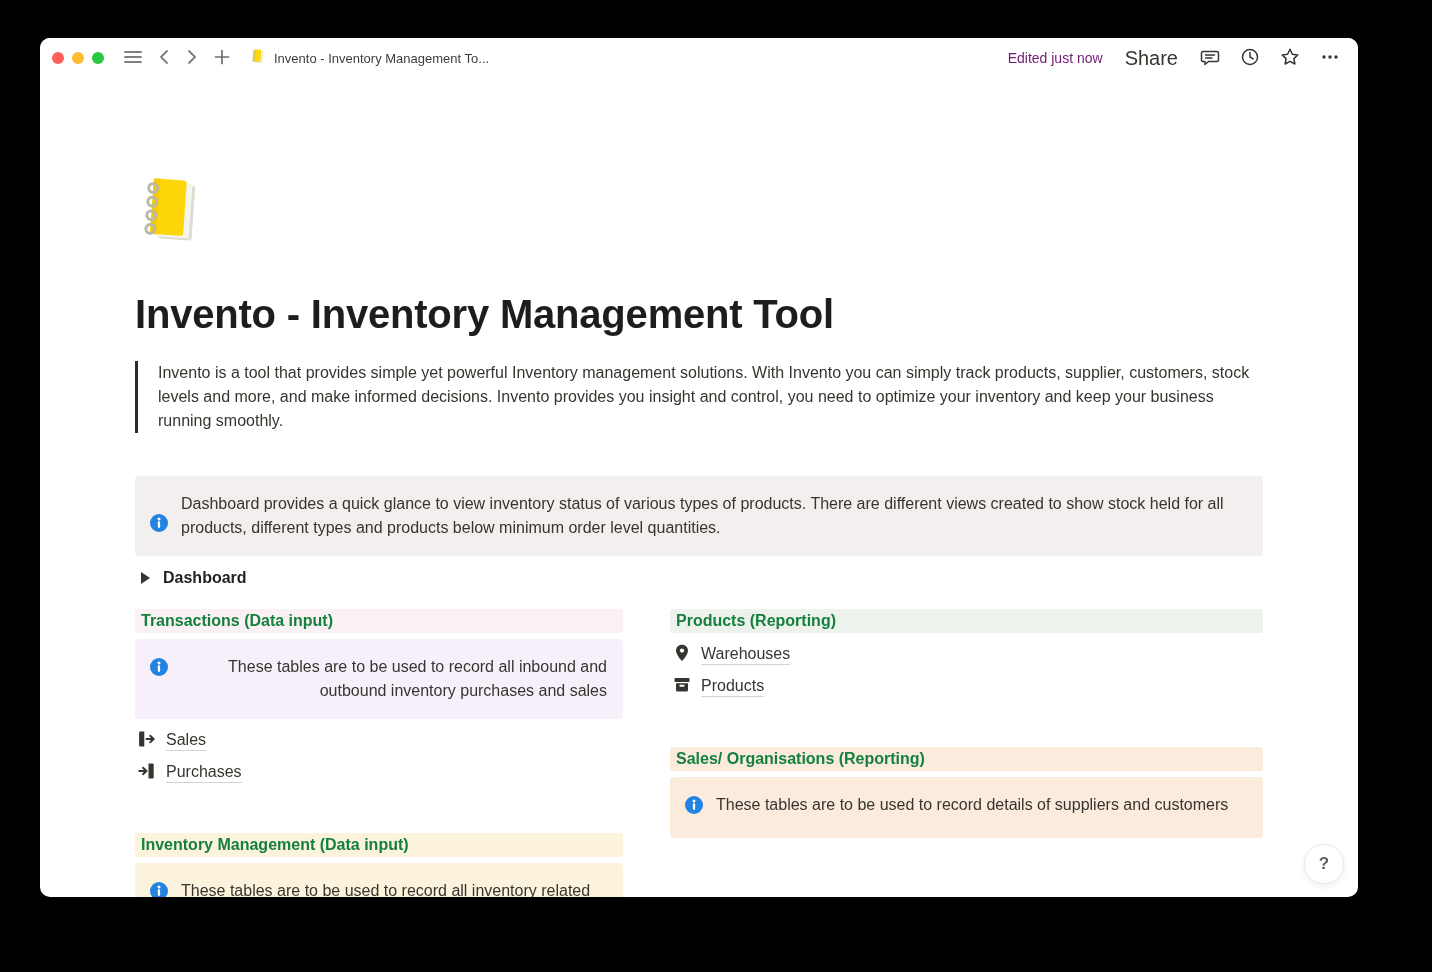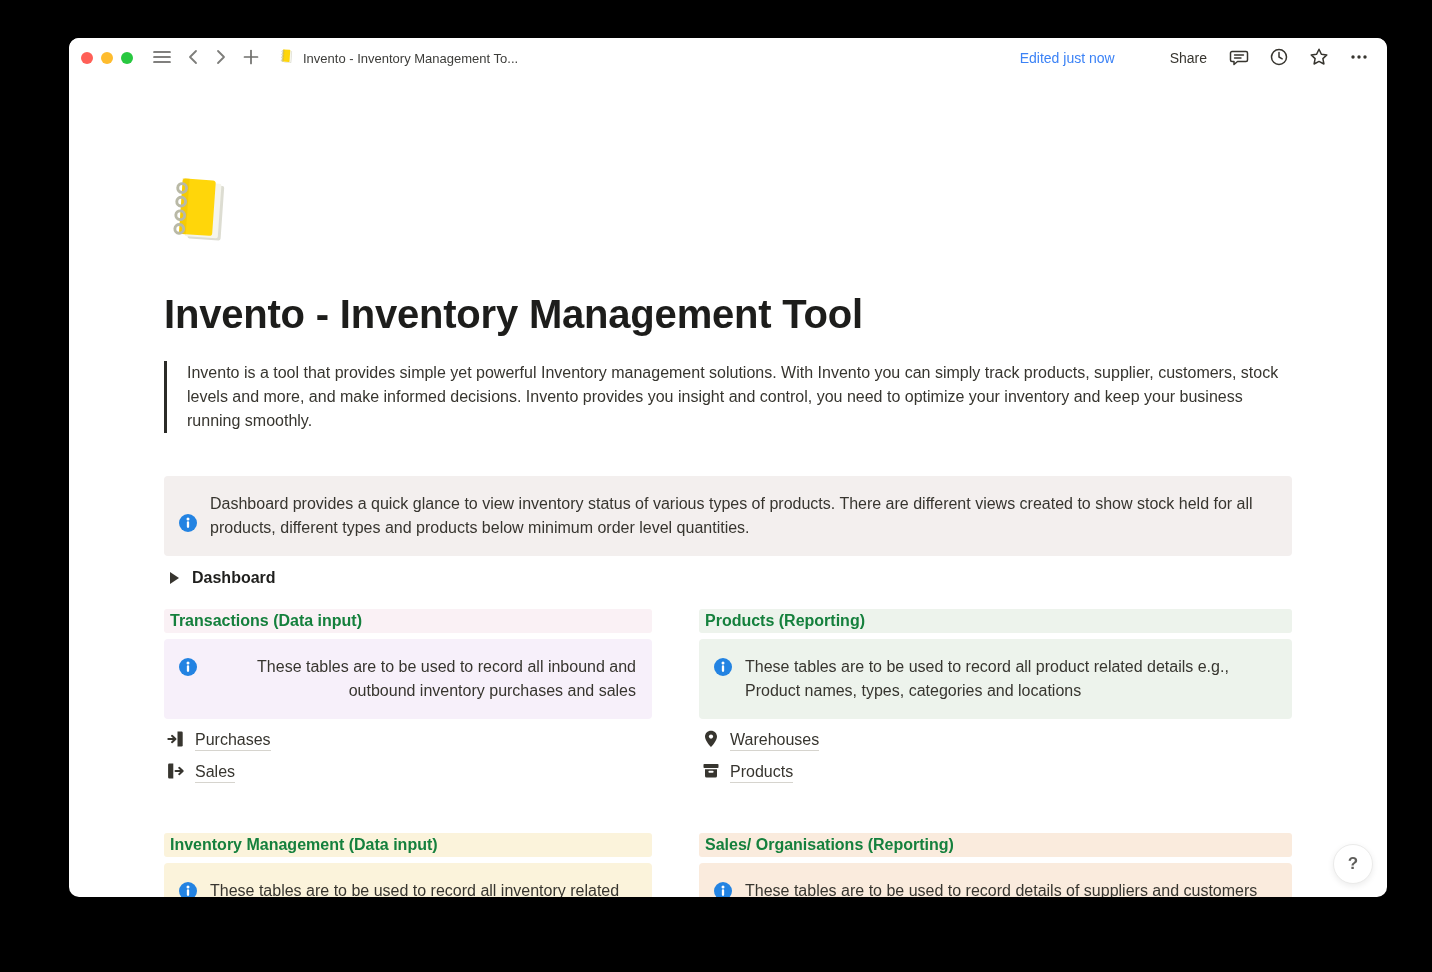--- a/index.html
+++ b/index.html
@@ -6,21 +6,21 @@
   html, body { width: 1432px; height: 972px; }
   body {
     background: #000;
     font-family: "Liberation Sans", "DejaVu Sans", sans-serif;
     color: #37352F;
     position: relative;
     overflow: hidden;
   }
   .window {
     position: absolute;
-    left: 69px; top: 38px;
+    left: 40px; top: 38px;
     width: 1318px; height: 859px;
     background: #fff;
     border-radius: 10px;
     overflow: hidden;
   }
   
   .titlebar {
     height: 40px;
     display: flex;
     align-items: center;
@@ -30,22 +30,22 @@
   .traffic-lights { display: flex; align-items: center; gap: 8px; margin-right: 16px; }
   .tl { width: 12px; height: 12px; border-radius: 50%; display: inline-block; cursor: default; }
   .tb-btn {
     background: none; border: none; padding: 2px 4px;
     display: flex; align-items: center; justify-content: center;
     cursor: pointer; margin-right: 8px;
   }
   .tab { display: flex; align-items: center; gap: 7px; margin-left: 8px; }
   .tab-title { font-size: 13px; color: #3d3d3a; }
   .tb-spacer { flex: 1; }
-  .edited { font-size: 14px; color: #3b82f6; margin-right: 22px; }
-  .share { font-size: 14px; color: #37352F; background: none; border: none; cursor: pointer; margin-right: 20px; font-family: inherit; margin-left: 33px; }
+  .edited { font-size: 14px; color: #701a75; margin-right: 22px; }
+  .share { font-size: 20px; color: #37352F; background: none; border: none; cursor: pointer; margin-right: 20px; font-family: inherit; }
   .tb-icon { background: none; border: none; cursor: pointer; padding: 2px; margin-right: 16px; display: flex; align-items: center; }
   .tb-icon:last-child { margin-right: 0; }
   
   .content { height: 819px; overflow: hidden; }
   .page { padding: 0 95px; }
   .page-icon { margin-top: 94px; width: 78px; height: 78px; cursor: pointer; }
   h1.page-title {
     margin-top: 42px;
     font-size: 40px;
     font-weight: 700;
@@ -285,36 +285,36 @@
                   <circle cx="10" cy="5.9" r="1.5" fill="#fff"></circle>
                   <rect x="8.85" y="8.3" width="2.3" height="6.6" rx="1.1" fill="#fff"></rect>
                 </svg>
             </span>
             <span>These tables are to be used to record all inbound and outbound inventory purchases and sales</span>
           </div>
           <div class="links">
             <div class="link-row">
               <span>
                 <svg width="20" height="20" viewBox="0 0 20 20">
+                    <path d="M3.3 2.5 h4 v15 h-4 a1.2 1.2 0 0 1 -1.2 -1.2 v-12.6 a1.2 1.2 0 0 1 1.2 -1.2 z" fill="#37352F"></path>
+                    <line x1="9.5" y1="10" x2="16" y2="10" stroke="#37352F" stroke-width="2" stroke-linecap="round"></line>
+                    <polyline points="13.2,6.8 16.7,10 13.2,13.2" fill="none" stroke="#37352F" stroke-width="2" stroke-linecap="round" stroke-linejoin="round"></polyline>
+                  </svg>
+              </span>
+              <span class="link-label">Sales</span>
+            </div>
+            <div class="link-row">
+              <span>
+                <svg width="20" height="20" viewBox="0 0 20 20">
                     <path d="M11.5 2.5 h4 a1.2 1.2 0 0 1 1.2 1.2 v12.6 a1.2 1.2 0 0 1 -1.2 1.2 h-4 z" fill="#37352F"></path>
                     <line x1="2.3" y1="10" x2="8.8" y2="10" stroke="#37352F" stroke-width="2" stroke-linecap="round"></line>
                     <polyline points="6,6.8 9.5,10 6,13.2" fill="none" stroke="#37352F" stroke-width="2" stroke-linecap="round" stroke-linejoin="round"></polyline>
                   </svg>
               </span>
               <span class="link-label">Purchases</span>
-            </div>
-            <div class="link-row">
-              <span>
-                <svg width="20" height="20" viewBox="0 0 20 20">
-                    <path d="M3.3 2.5 h4 v15 h-4 a1.2 1.2 0 0 1 -1.2 -1.2 v-12.6 a1.2 1.2 0 0 1 1.2 -1.2 z" fill="#37352F"></path>
-                    <line x1="9.5" y1="10" x2="16" y2="10" stroke="#37352F" stroke-width="2" stroke-linecap="round"></line>
-                    <polyline points="13.2,6.8 16.7,10 13.2,13.2" fill="none" stroke="#37352F" stroke-width="2" stroke-linecap="round" stroke-linejoin="round"></polyline>
-                  </svg>
-              </span>
-              <span class="link-label">Sales</span>
             </div>
           </div>
 
           <div class="sec-gap"></div>
 
           <div class="sec-header" style="background-color: rgb(251, 243, 219);">Inventory Management (Data input)</div>
           <div class="callout sec-callout" style="background-color: rgb(251, 243, 219);">
             <span class="ico">
               <svg width="20" height="20" viewBox="0 0 20 20">
                   <circle cx="10" cy="10" r="9" fill="#2383E2"></circle>
@@ -323,30 +323,20 @@
                 </svg>
             </span>
             <span>These tables are to be used to record all inventory related adjustments e.g. Opening stock, periodic stock check balances</span>
           </div>
 
         </div>
 
         <div class="col-right">
 
           <div class="sec-header" style="background-color: rgb(237, 243, 236);">Products (Reporting)</div>
-          <div class="callout sec-callout" style="background-color: rgb(237, 243, 236);">
-            <span class="ico">
-              <svg width="20" height="20" viewBox="0 0 20 20">
-                  <circle cx="10" cy="10" r="9" fill="#2383E2"></circle>
-                  <circle cx="10" cy="5.9" r="1.5" fill="#fff"></circle>
-                  <rect x="8.85" y="8.3" width="2.3" height="6.6" rx="1.1" fill="#fff"></rect>
-                </svg>
-            </span>
-            <span>These tables are to be used to record all product related details e.g., Product names, types, categories and locations</span>
-          </div>
           <div class="links">
             <div class="link-row">
               <span>
                 <svg width="20" height="20" viewBox="0 0 20 20">
                     <path d="M10 1.8 c-3.5 0 -6 2.6 -6 6 c0 4 6 10.4 6 10.4 s6 -6.4 6 -10.4 c0 -3.4 -2.5 -6 -6 -6 z" fill="#37352F"></path>
                     <circle cx="10" cy="7.6" r="2.1" fill="#fff"></circle>
                   </svg>
               </span>
               <span class="link-label">Warehouses</span>
             </div>

